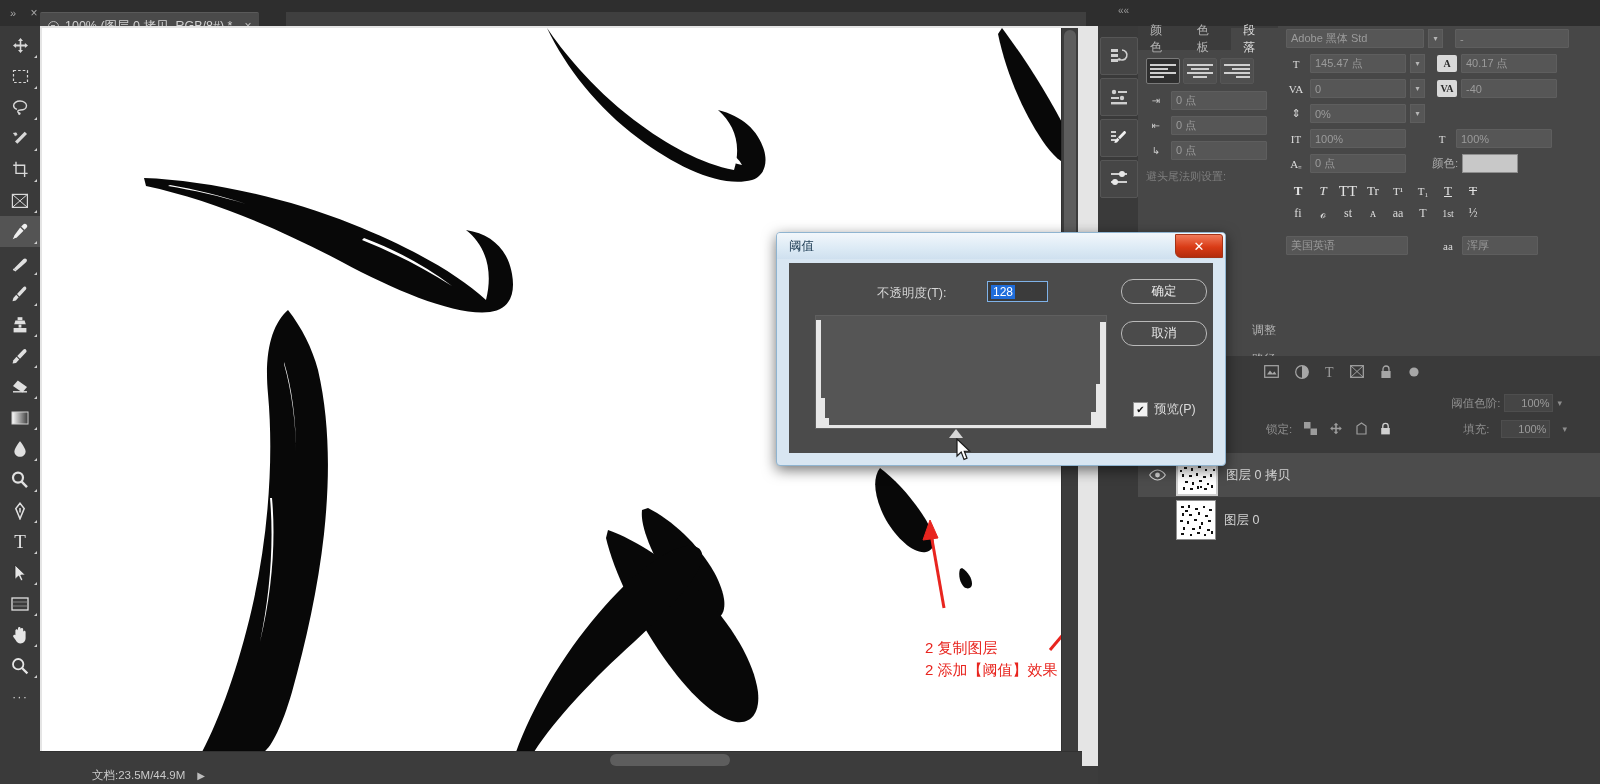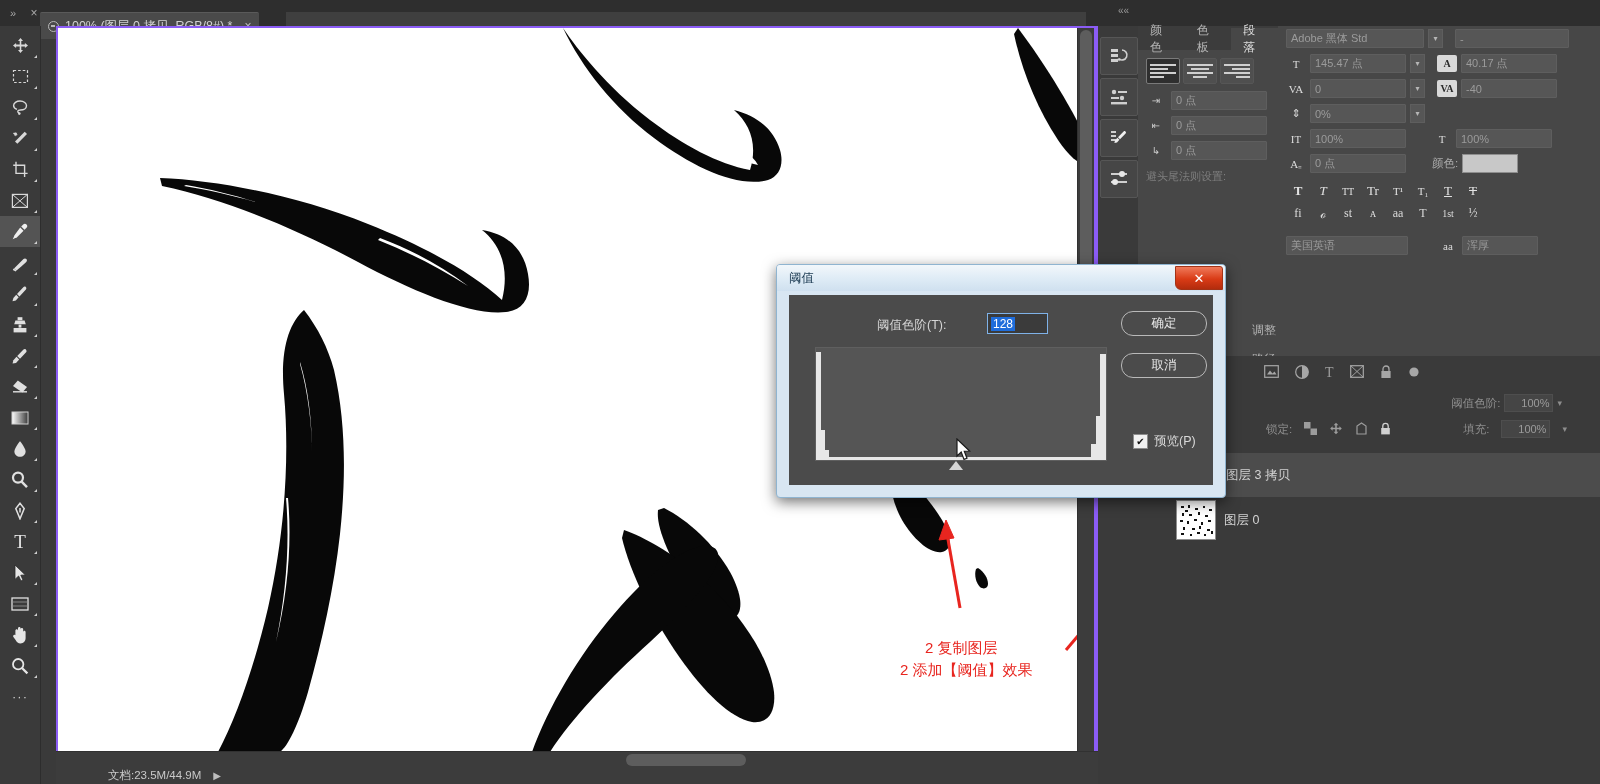--- a/index.html
+++ b/index.html
@@ -32,21 +32,21 @@
   .toolbar{left:0;top:26px;width:40px;height:758px;background:#3a3a3a;border-right:1px solid #2d2d2d;}
   .tool{width:40px;height:31px;display:flex;align-items:center;justify-content:center;
         color:#d8d8d8;position:relative;cursor:pointer;}
   .tool.sel{background:#545454;}
   .tool svg{display:block;}
   .tool .corner{position:absolute;right:3px;bottom:3px;width:0;height:0;
     border-left:3px solid transparent;border-bottom:3px solid #cfcfcf;}
   .dots3{color:#cfcfcf;font-size:13px;letter-spacing:1px;}
 
   
-  .canvaswrap{left:56px;top:26px;width:1058px;height:758px;background:#8b5cf6;}
+  .canvaswrap{left:40px;top:26px;width:1058px;height:758px;background:#e5e5e5;}
   .canvasdoc{left:2px;top:2px;width:1036px;height:724px;background:#ffffff;overflow:hidden;}
   .scroll-v{right:0px;top:0;width:16px;height:724px;background:#3c3c3c;border-left:1px solid #313131;}
   .scroll-v .thumb{position:absolute;left:2px;top:2px;width:12px;height:300px;background:#5d5d5d;border-radius:6px;}
   .scroll-h{left:0;bottom:16px;width:1042px;height:16px;background:#3c3c3c;border-top:1px solid #313131;}
   .scroll-h .thumb{position:absolute;top:2px;left:570px;width:120px;height:12px;background:#5d5d5d;border-radius:6px;}
   .statusbar{left:0;bottom:0;width:1058px;height:18px;background:#3c3c3c;color:#c9c9c9;
     font-size:11.5px;display:flex;align-items:center;padding-left:52px;gap:12px;}
   .statusbar .arrow{color:#bdbdbd;font-size:10px;}
 
   
@@ -112,21 +112,21 @@
   .layer-item.selected{background:#4c4c4c;border-top:1px solid #3a3a3a;border-bottom:1px solid #3a3a3a;}
   .eye{width:22px;height:22px;display:flex;align-items:center;justify-content:center;color:#d5d5d5;}
   .thumb-box{width:38px;height:38px;background:#ffffff;border:1px solid #8f8f8f;overflow:hidden;position:relative;}
   .thumb-box.active{border:2px solid #cfcfcf;}
   .layer-name{color:#d3d3d3;font-size:12.5px;}
   .noise{position:absolute;inset:0;}
 
   
   .dialog{left:776px;top:232px;width:448px;height:232px;
     background:#d8e6f2;border:1px solid #8fb4d0;border-radius:4px;
-    box-shadow:0 4px 14px rgba(0,0,0,.55);margin-top:32px;}
+    box-shadow:0 4px 14px rgba(0,0,0,.55);}
   .dlg-title{height:26px;display:flex;align-items:center;padding-left:12px;
      color:#1b3a52;font-size:12.5px;
      background:linear-gradient(180deg,#f2f7fb 0%,#dceaf5 60%,#cfe0ef 100%);
      border-radius:3px 3px 0 0;}
   .dlg-close{position:absolute;right:2px;top:1px;width:46px;height:22px;border-radius:0 3px 0 6px;
     background:linear-gradient(180deg,#f07a5a 0%,#d93b16 55%,#b32c0d 100%);
     border:1px solid #a33317;color:#fff;font-size:13px;font-weight:bold;
     display:flex;align-items:center;justify-content:center;cursor:pointer;}
   .dlg-body{position:absolute;left:12px;top:30px;width:424px;height:190px;background:#4b4b4b;}
   .dlg-label{position:absolute;left:88px;top:22px;color:#d6d6d6;font-size:12.5px;}
@@ -357,21 +357,21 @@
       <div class="thumb"></div>
     </div>
 
     <div class="abs statusbar nosel">
       <span>文档:23.5M/44.9M</span>
       <span class="arrow">▶</span>
     </div>
   </div>
 
   <div class="abs annot-text nosel" style="left: 925px; top: 637px; color: rgb(232, 37, 31);">2 复制图层</div>
-  <div class="abs annot-text nosel" style="left: 900px; top: 659px; color: rgb(232, 37, 31);">2 添加【阈值】效果</div>
+  <div class="abs annot-text nosel" style="left: 925px; top: 659px; color: rgb(232, 37, 31);">2 添加【阈值】效果</div>
 
   <div class="abs iconrail">
     <div style="height:8px"></div>
     <div class="railbtn boxed">
       <svg width="20" height="20" viewBox="0 0 20 20">
           <rect x="2" y="3" width="7" height="3" fill="#cfcfcf"></rect>
           <rect x="2" y="8" width="7" height="3" fill="#cfcfcf"></rect>
           <rect x="2" y="13" width="7" height="3" fill="#cfcfcf"></rect>
           <path d="M13 4 a5 5 0 1 1 -3.5 8.6" fill="none" stroke="#cfcfcf" stroke-width="1.6"></path>
           <path d="M10 15.5l1.8-3 -3.4.3z" fill="#cfcfcf"></path>
@@ -495,21 +495,21 @@
       <div class="ch-row">
         <span class="ch-icon">A₌</span>
         <span class="field" style="width:86px">0 点</span>
         <span style="color:#a9a9a9;font-size:11.5px;margin-left:22px">颜色:</span>
         <span class="swatch" style="background: rgb(200, 200, 200);"></span>
       </div>
 
       <div class="style-row">
         <span class="stylebtn" style="font-weight:bold">T</span>
         <span class="stylebtn" style="font-style:italic">T</span>
-        <span class="stylebtn" style="font-size:10px">TT</span>
+        <span class="stylebtn" style="font-size:15px">TT</span>
         <span class="stylebtn" style="font-size:13px">Tr</span>
         <span class="stylebtn" style="font-size:11px">T¹</span>
         <span class="stylebtn" style="font-size:11px">T₁</span>
         <span class="stylebtn" style="text-decoration:underline">T</span>
         <span class="stylebtn" style="text-decoration:line-through">T</span>
       </div>
 
       <div class="otf-row">
         <span class="otfbtn">fi</span>
         <span class="otfbtn">ℴ</span>
@@ -634,21 +634,21 @@
                 <rect x="19" y="30" width="2" height="3"></rect>
               <rect x="26" y="32" width="3" height="2"></rect>
                 <rect x="33" y="29" width="2" height="3"></rect>
                 <rect x="9" y="8" width="2" height="2"></rect>
               <rect x="22" y="30" width="2" height="2"></rect>
                 <rect x="35" y="13" width="2" height="2"></rect>
                 <rect x="2" y="14" width="2" height="2"></rect>
             </g>
           </svg>
         </span>
-        <span class="layer-name">图层 3 拷贝</span>
+        <span class="layer-name">图层 0 拷贝</span>
       </div>
 
       <div class="layer-item">
         <span class="eye"></span>
         <span class="thumb-box">
           <svg class="noise" width="38" height="38" viewBox="0 0 38 38">
             <rect width="38" height="38" fill="#fff"></rect>
             <g fill="#111">
               <rect x="4" y="5" width="3" height="2"></rect>
                 <rect x="11" y="4" width="2" height="3"></rect>
@@ -683,21 +683,21 @@
 
   </div>
 
   <div class="abs dialog">
     <div class="dlg-title nosel">
       <span>阈值</span>
     </div>
     <div class="dlg-close">✕</div>
 
     <div class="dlg-body">
-      <span class="dlg-label nosel">阈值色阶(T):</span>
+      <span class="dlg-label nosel">不透明度(T):</span>
       <span class="dlg-input">
         <span class="val">128</span>
       </span>
 
       <div class="histo">
         <div class="base"></div>
         <div class="spike" style="left:0px;width:5px;height:108px;"></div>
         <div class="spike" style="left:5px;width:4px;height:30px;"></div>
         <div class="spike" style="left:9px;width:4px;height:10px;"></div>
         <div class="spike" style="left:13px;width:262px;height:3px;"></div>

